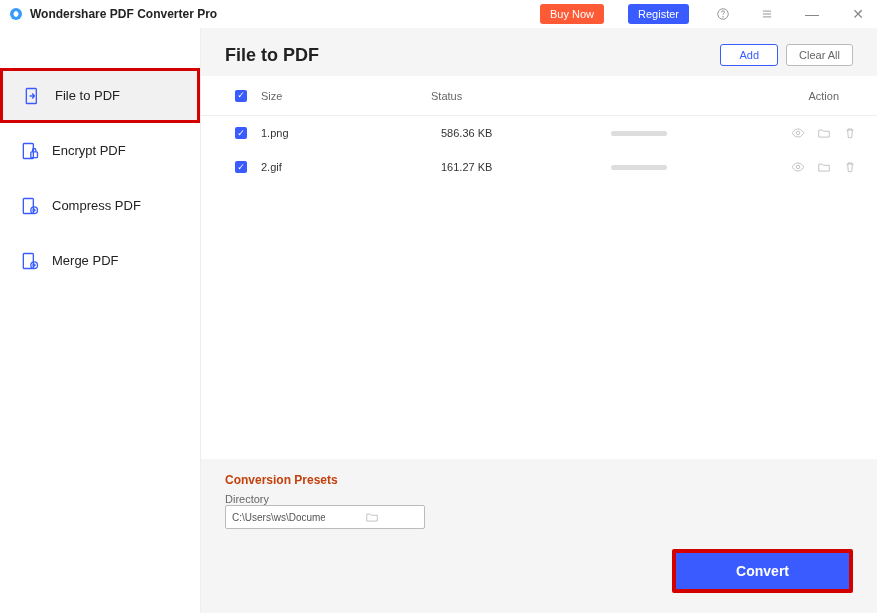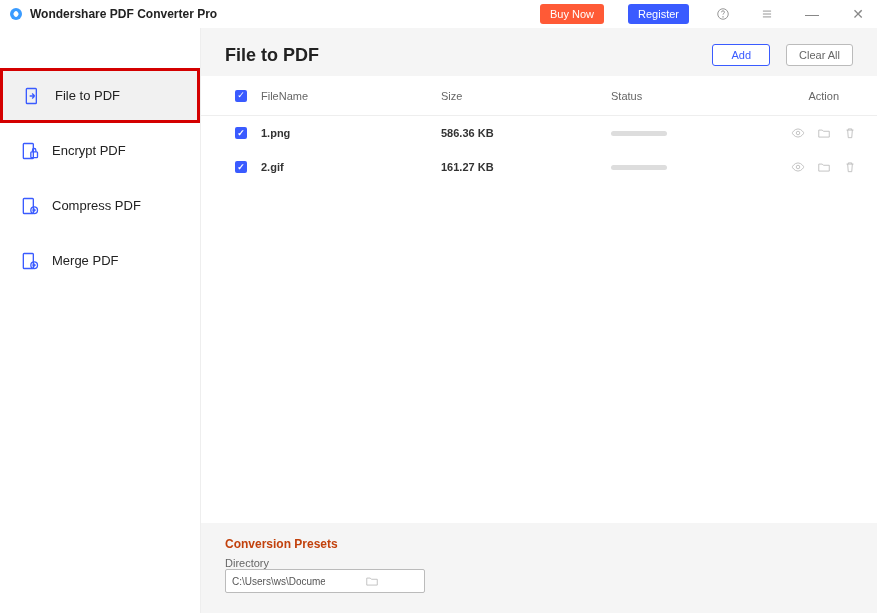--- a/index.html
+++ b/index.html
@@ -16,27 +16,27 @@
 .win-btn { width: 22px; height: 22px; display: flex; align-items: center; justify-content: center; color: #888; cursor: pointer; font-size: 14px; }
 .main { display: flex; height: 585px; }
 .sidebar { width: 207px; background: #fff; padding-top: 40px; }
 .side-item { display: flex; align-items: center; gap: 12px; padding: 0 20px; height: 55px; cursor: pointer; font-size: 13px; color: #222; }
 .side-item.active { background: #f1f1f1; border: 3px solid #d40000; }
 .side-icon { width: 20px; height: 20px; display: flex; align-items: center; justify-content: center; }
 .side-icon svg { width: 20px; height: 20px; fill: none; stroke: #3a5bff; stroke-width: 1.6; }
 .content { flex: 1; background: #f5f5f5; display: flex; flex-direction: column; border-left: 1px solid #eee; }
 .content-header { padding: 16px 24px 10px 24px; display: flex; align-items: center; }
 .content-title { font-size: 18px; font-weight: 700; color: #222; }
-.header-actions { margin-left: auto; display: flex; gap: 16px; }
+.header-actions { margin-left: auto; display: flex; gap: 8px; }
 .btn-outline-blue { background: #fff; border: 1px solid #3a5bff; color: #3a5bff; font-size: 11px; padding: 4px 18px; border-radius: 3px; cursor: pointer; }
 .btn-outline-gray { background: #fff; border: 1px solid #bbb; color: #666; font-size: 11px; padding: 4px 12px; border-radius: 3px; cursor: pointer; }
 .table-wrap { background: #fff; margin: 0; flex: 1; overflow: auto; }
 .tbl-head, .tbl-row { display: flex; align-items: center; padding: 0 20px; font-size: 11px; }
 .tbl-head { height: 40px; color: #666; border-bottom: 1px solid #eee; }
-.tbl-row { height: 34px; color: #333; font-weight: bold; }
+.tbl-row { height: 34px; color: #333; }
 .col-check { width: 40px; display: flex; justify-content: center; }
 .col-name { width: 180px; }
 .col-size { width: 170px; }
 .col-status { width: 180px; display: flex; align-items: center; }
 .col-action { flex: 1; display: flex; justify-content: flex-end; gap: 12px; align-items: center; }
 .col-action-head { flex: 1; text-align: right; padding-right: 18px; }
 .chk { width: 12px; height: 12px; background: #3a5bff; border-radius: 2px; display: flex; align-items: center; justify-content: center; cursor: pointer; }
 .chk::after { content: "✓"; color: #fff; font-size: 9px; line-height: 1; }
 .progress { width: 56px; height: 5px; background: #ddd; border-radius: 3px; }
 .row-icon { width: 14px; height: 14px; display: flex; align-items: center; justify-content: center; color: #bbb; cursor: pointer; }
@@ -132,21 +132,20 @@
         <button class="btn-outline-blue">Add</button>
         <button class="btn-outline-gray">Clear All</button>
       </div>
     </div>
 
     <div class="table-wrap">
       <div class="tbl-head">
         <div class="col-check">
             <span class="chk"></span>
           </div>
-        <div class="col-name">FileName</div>
         <div class="col-size">Size</div>
         <div class="col-status">Status</div>
         <div class="col-action-head">Action</div>
       </div>
 
       <div class="tbl-row">
         <div class="col-check">
             <span class="chk"></span>
           </div>
         <div class="col-name">1.png</div>
@@ -208,15 +207,18 @@
       <div class="presets-title">Conversion Presets</div>
       <div class="dir-label">Directory</div>
       <div class="dir-field">
         <span>C:\Users\ws\Documents\PDFConvert</span>
         <span class="row-icon">
             <svg viewBox="0 0 24 24">
               <path d="M3 7h6l2 2h10v10H3z"></path>
             </svg>
           </span>
       </div>
+      <div class="convert-wrap">
+        <button class="btn-convert">Convert</button>
+      </div>
     </div>
   </div>
 </div>
 
 </body></html>

